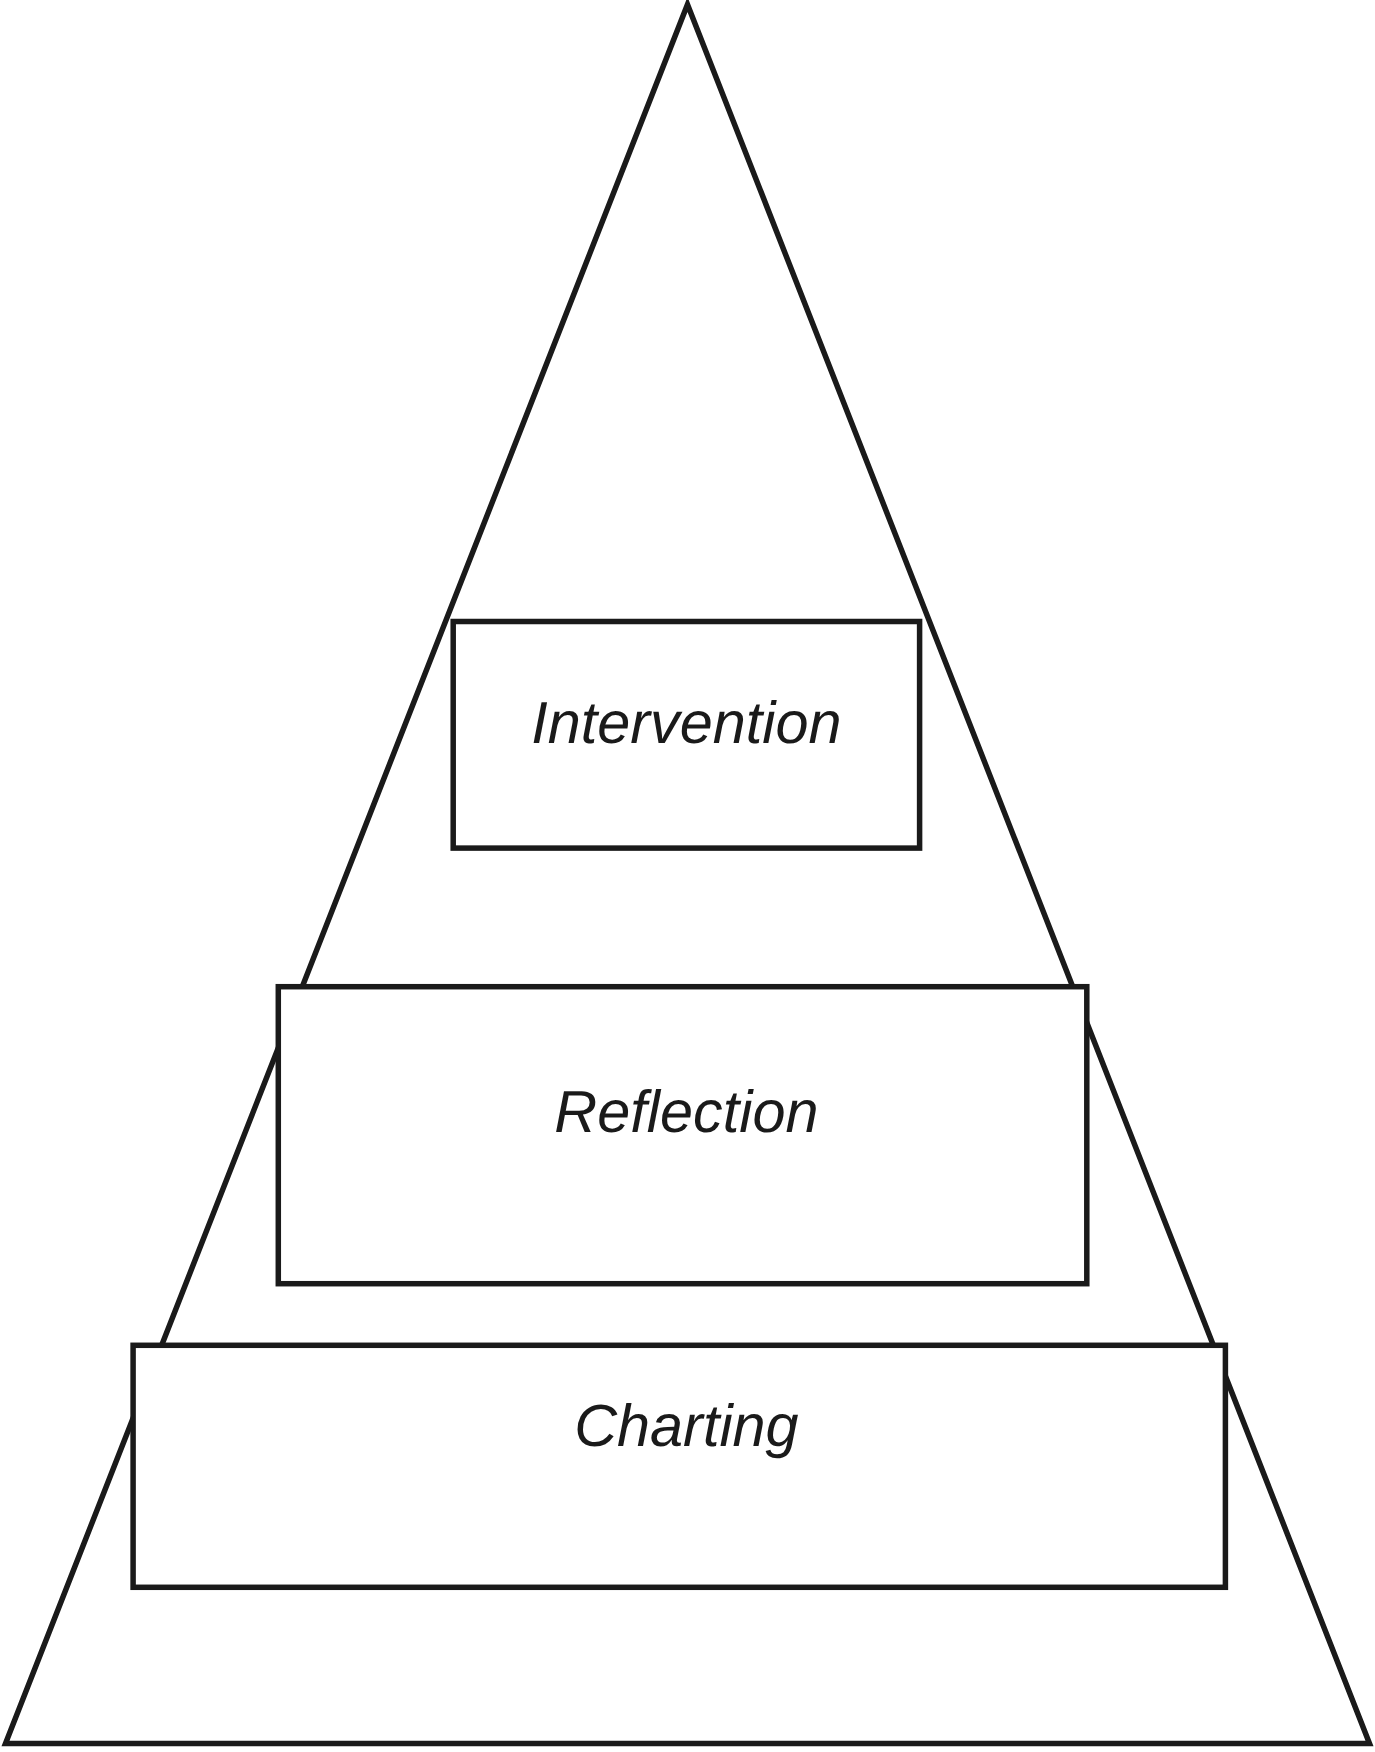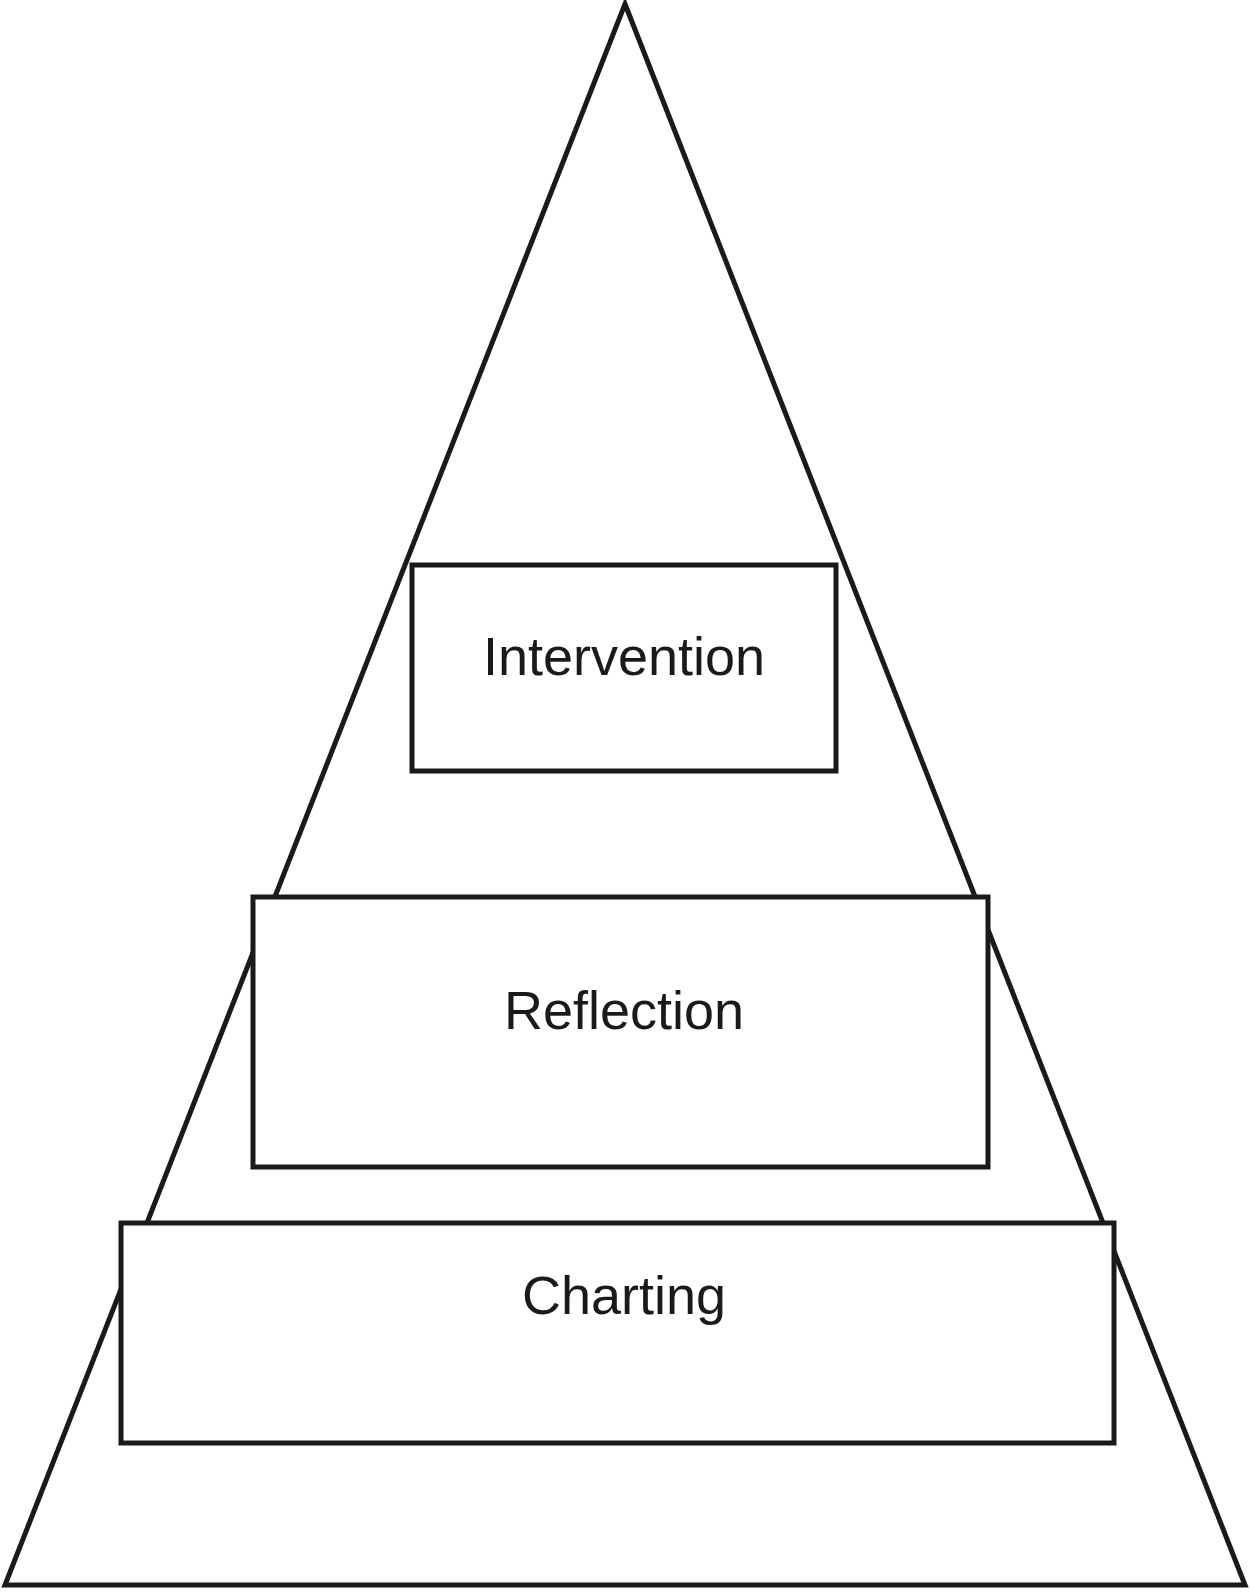--- a/index.html
+++ b/index.html
@@ -12,20 +12,21 @@
     width: 1250px;
     height: 1593px;
     font-family: "Liberation Sans", sans-serif;
     overflow: hidden;
   }
   #diagram-root {
     position: relative;
     width: 1250px;
     height: 1593px;
     background: #ffffff;
+    font-style: italic;
   }
   #pyramid-svg {
     position: absolute;
     left: 0;
     top: 0;
     width: 1250px;
     height: 1593px;
     display: block;
   }
   .tier-label {

